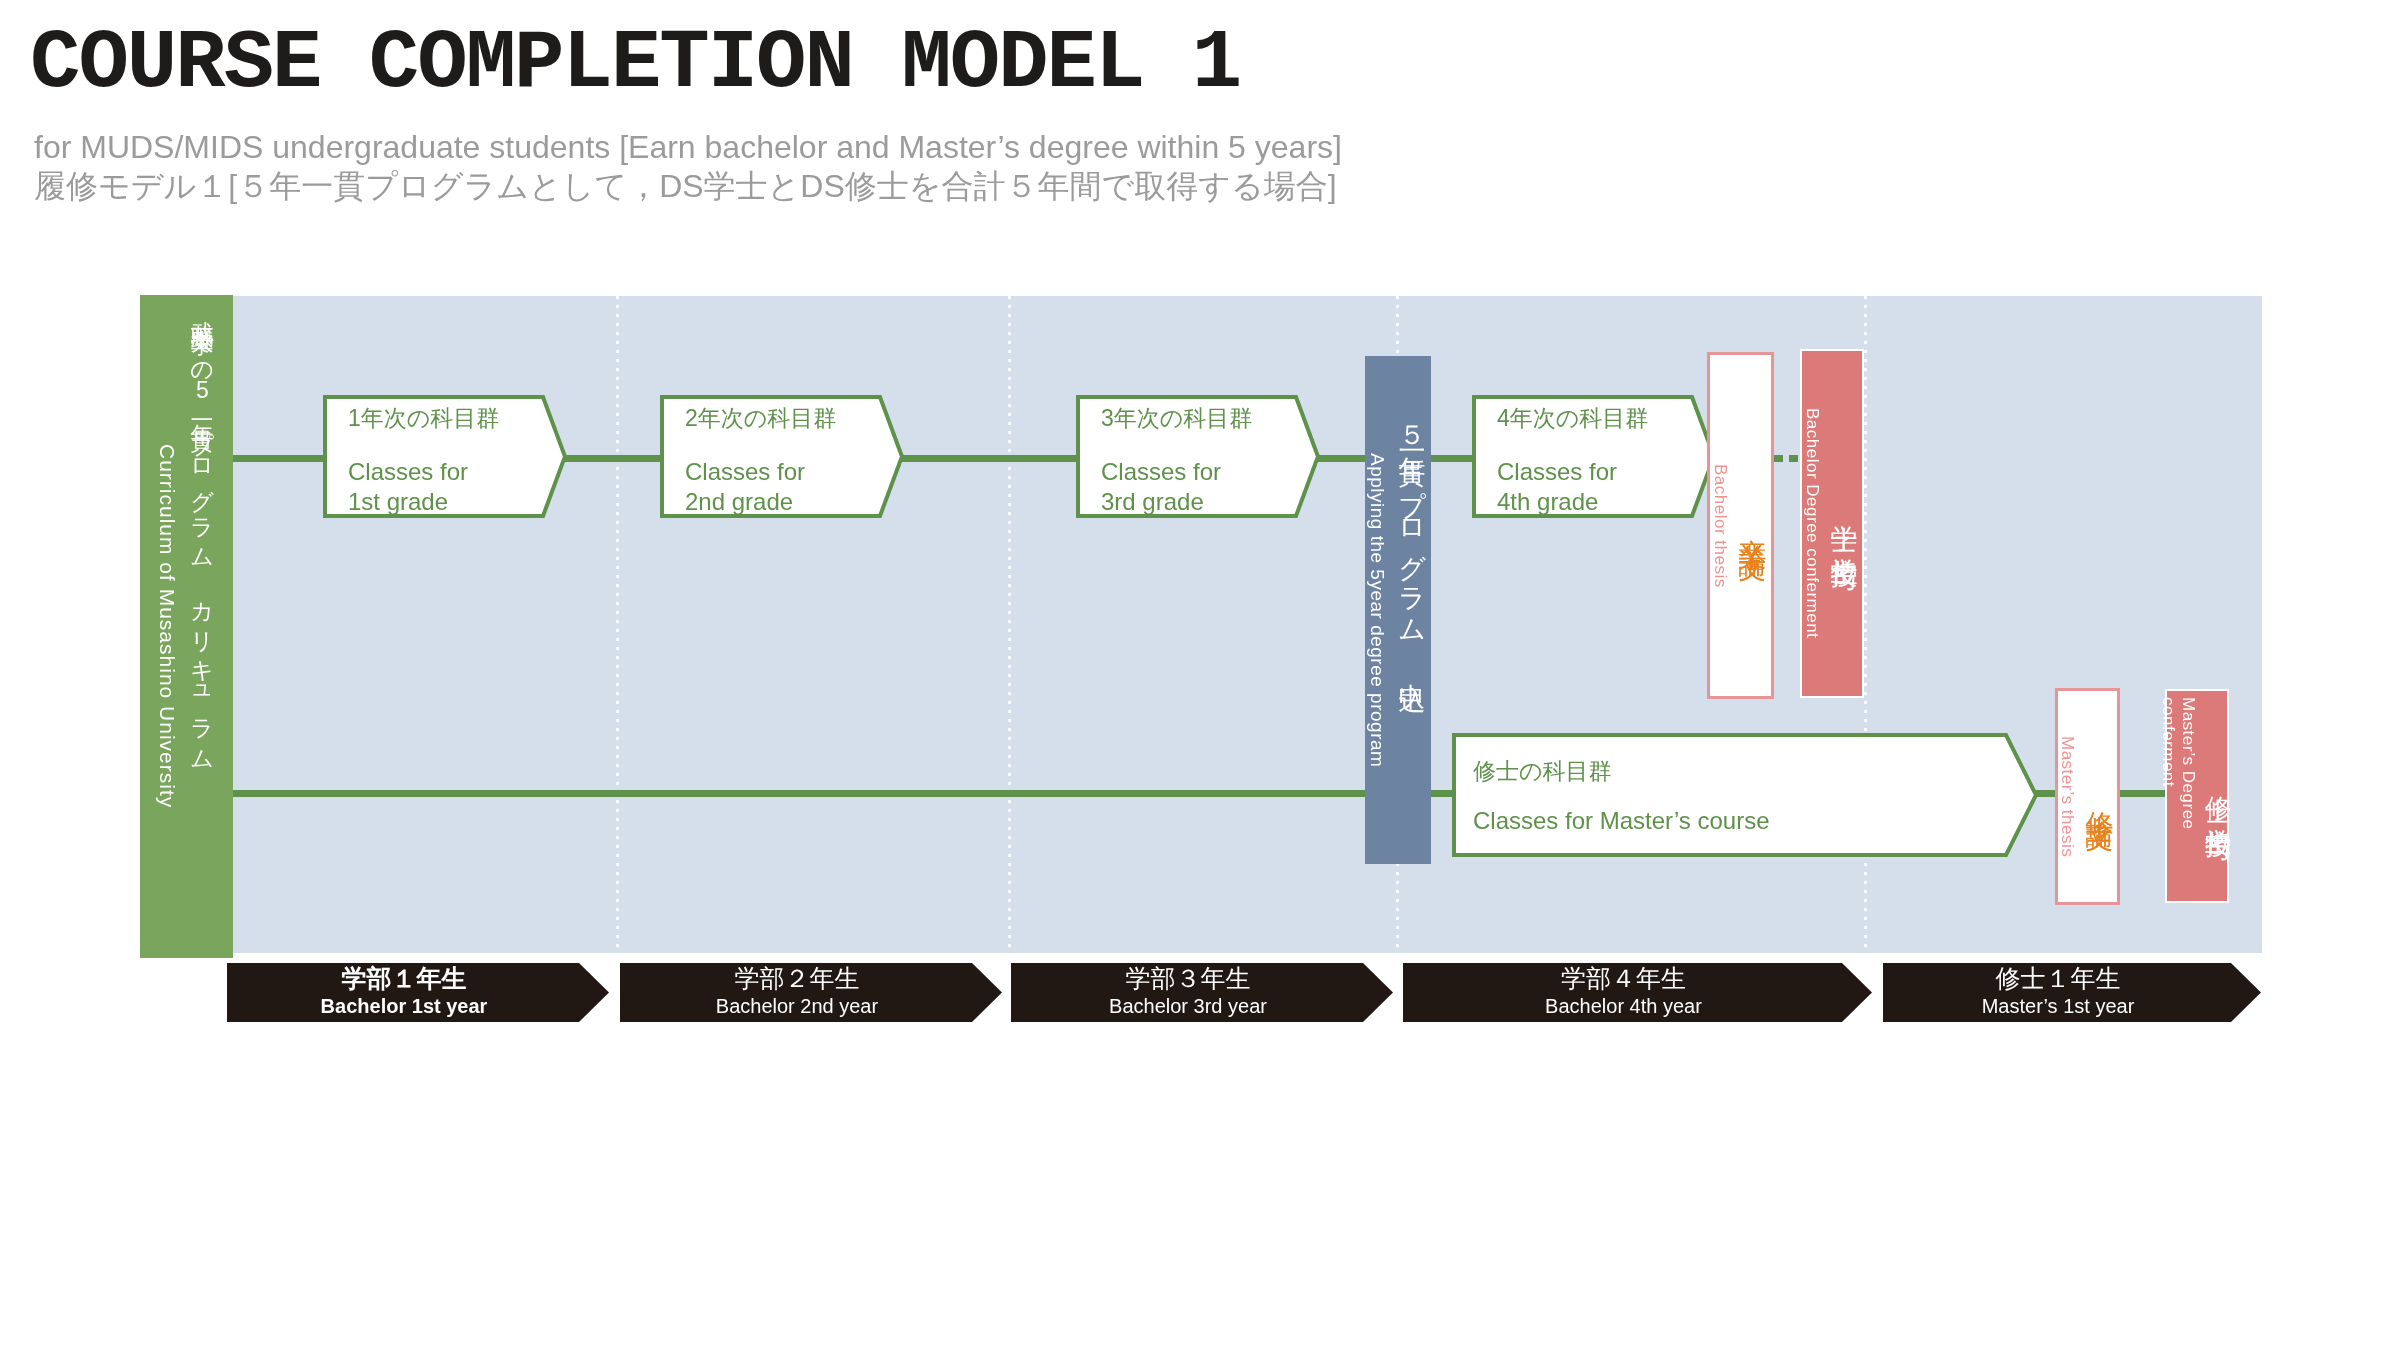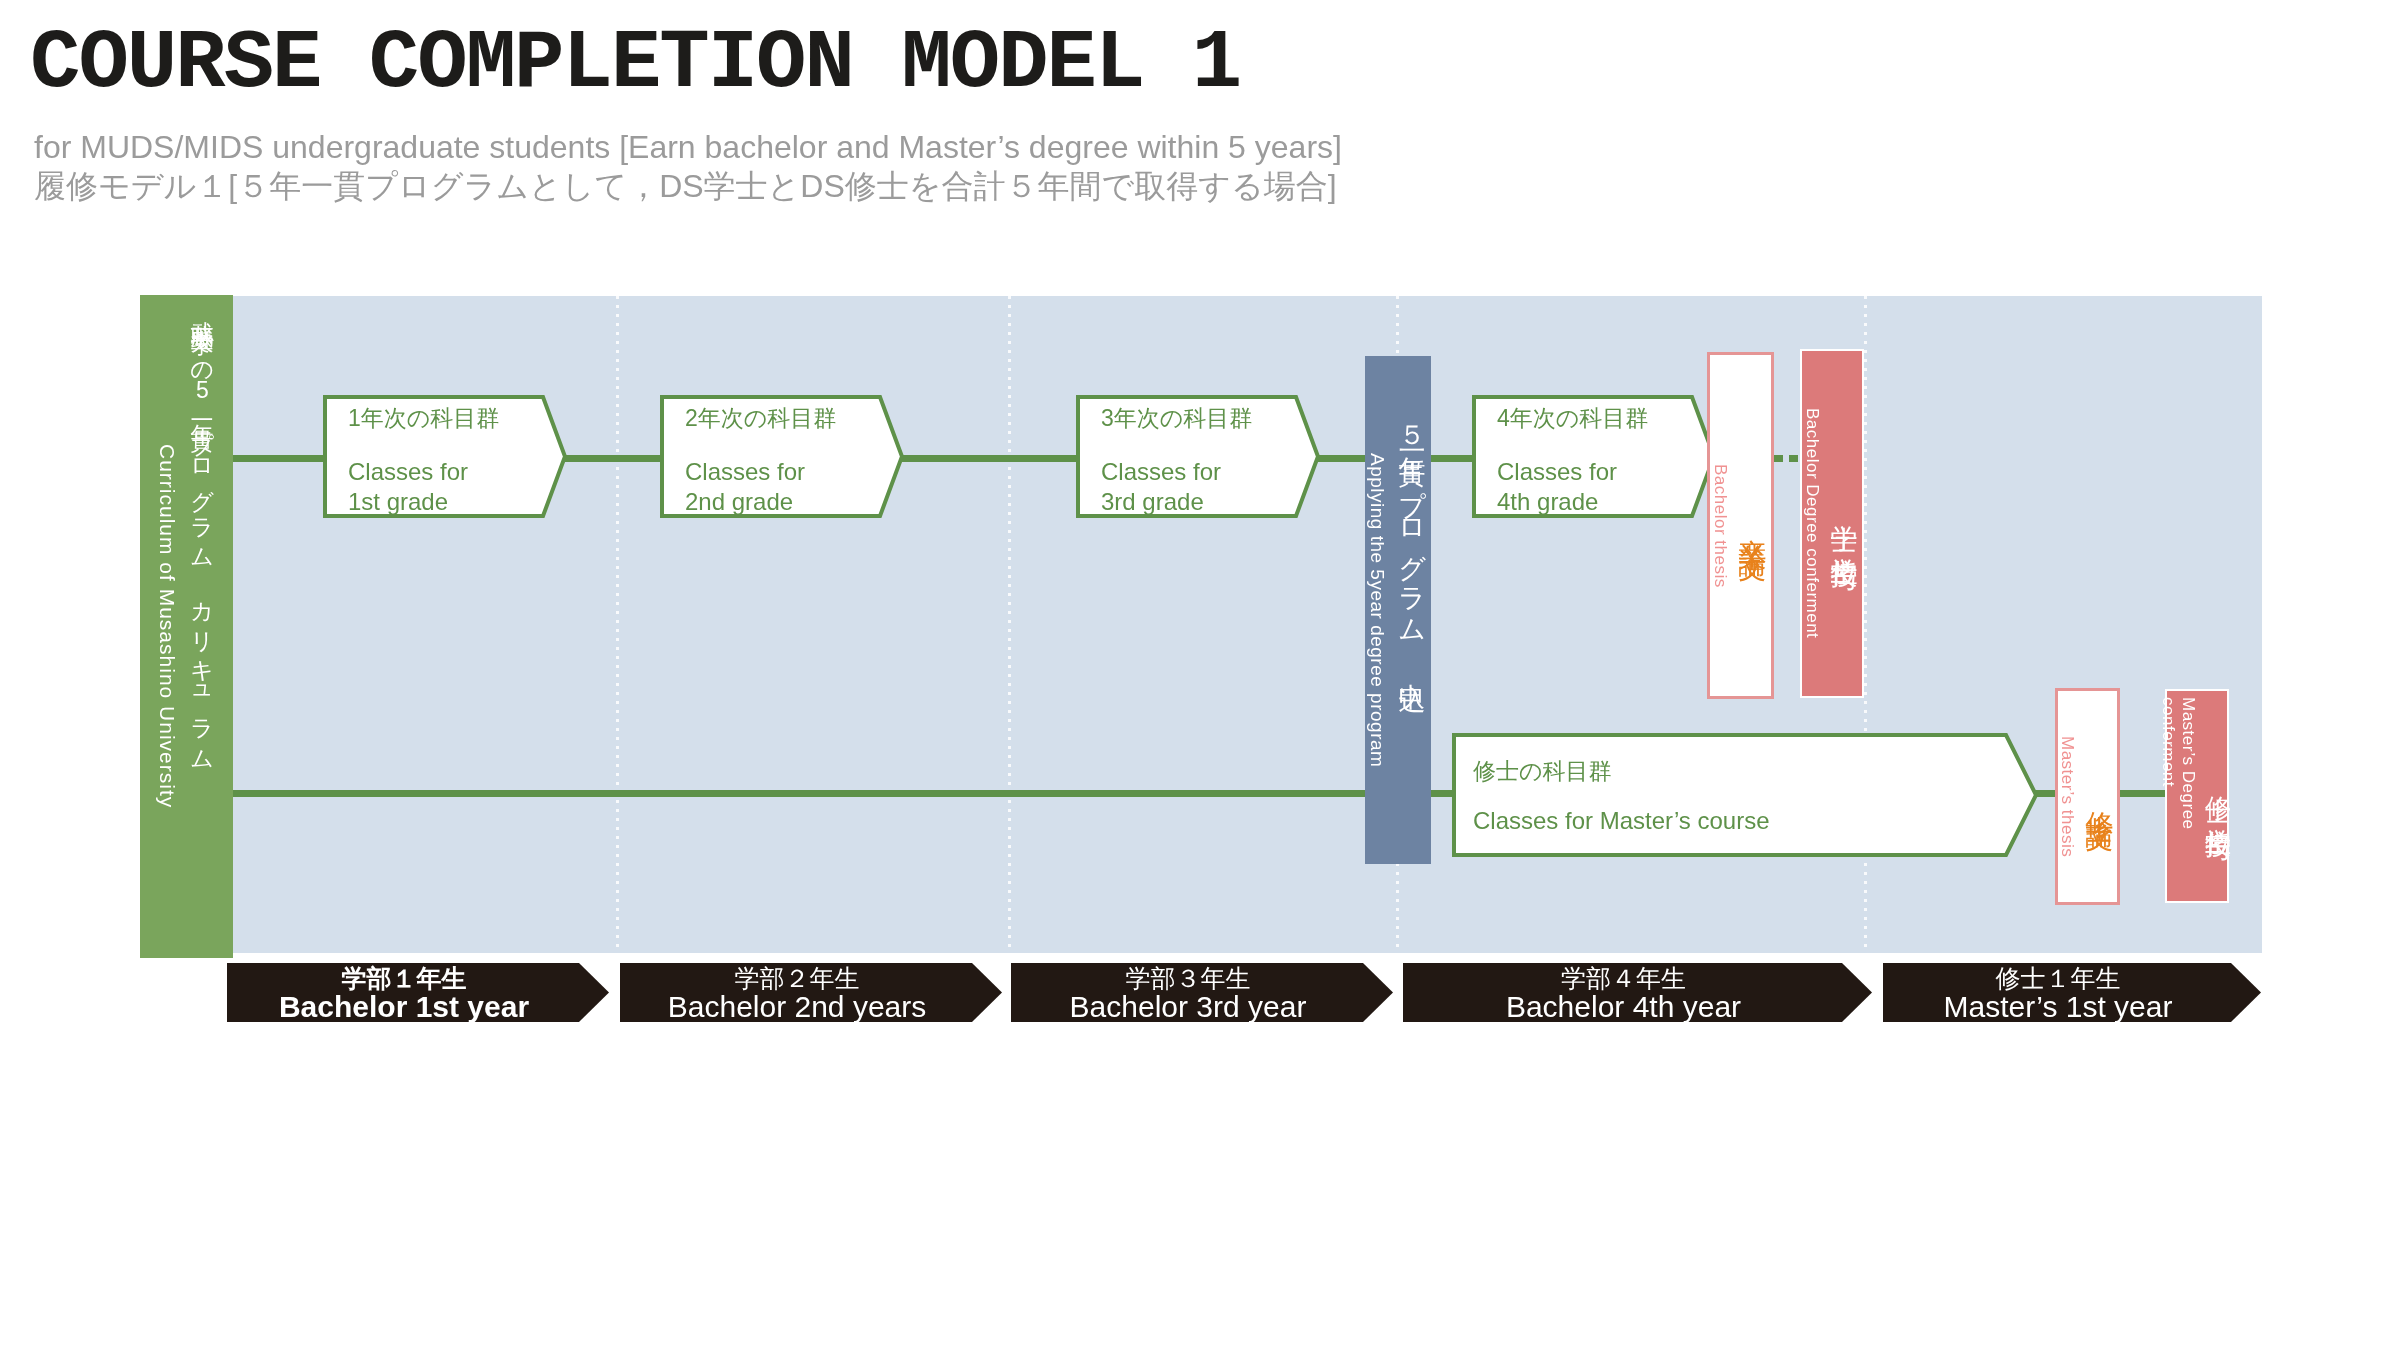--- a/index.html
+++ b/index.html
@@ -60,21 +60,21 @@
   .cf-en { font-size:17px; height:100%; text-align:center; letter-spacing:.5px; }
   .cf-ja { font-size:27px; height:100%; text-align:center; letter-spacing:2px; }
   .cf-en.overflow { text-align:start; padding-top:6px; }
 
   
   .tarrow { position:absolute; top:963px; height:59px; background:#221813; color:#fff;
             clip-path:polygon(0 0, calc(100% - 30px) 0, 100% 50%, calc(100% - 30px) 100%, 0 100%);
             display:flex; flex-direction:column; justify-content:center; align-items:center;
             padding-right:28px; text-align:center; }
   .t-ja { font-size:25px; line-height:28px; }
-  .t-en { font-size:30px; line-height:29px; }
+  .t-en { font-size:20px; line-height:29px; }
 </style>
 </head>
 <body>
 
 <div id="stage">
 
   <div class="title">COURSE COMPLETION MODEL 1</div>
   <div class="subwrap">
     <div>for MUDS/MIDS undergraduate students [Earn bachelor and Master’s degree within 5 years]</div>
     <div>履修モデル１[５年一貫プログラムとして，DS学士とDS修士を合計５年間で取得する場合]</div>
@@ -182,21 +182,21 @@
     <div class="ven sb-en">Curriculum of Musashino University</div>
     <div class="vjp sb-ja">武蔵野大学での5年一貫プログラム　カリキュラム</div>
   </div>
 
   <div class="tarrow" style="left:227px; width:382px;font-weight:bold;">
     <div class="t-ja">学部１年生</div>
     <div class="t-en">Bachelor 1st year</div>
   </div>
   <div class="tarrow" style="left:620px; width:382px;">
     <div class="t-ja">学部２年生</div>
-    <div class="t-en">Bachelor 2nd years</div>
+    <div class="t-en">Bachelor 2nd year</div>
   </div>
   <div class="tarrow" style="left:1011px; width:382px;">
     <div class="t-ja">学部３年生</div>
     <div class="t-en">Bachelor 3rd year</div>
   </div>
   <div class="tarrow" style="left:1403px; width:469px;">
     <div class="t-ja">学部４年生</div>
     <div class="t-en">Bachelor 4th year</div>
   </div>
   <div class="tarrow" style="left:1883px; width:378px;">

